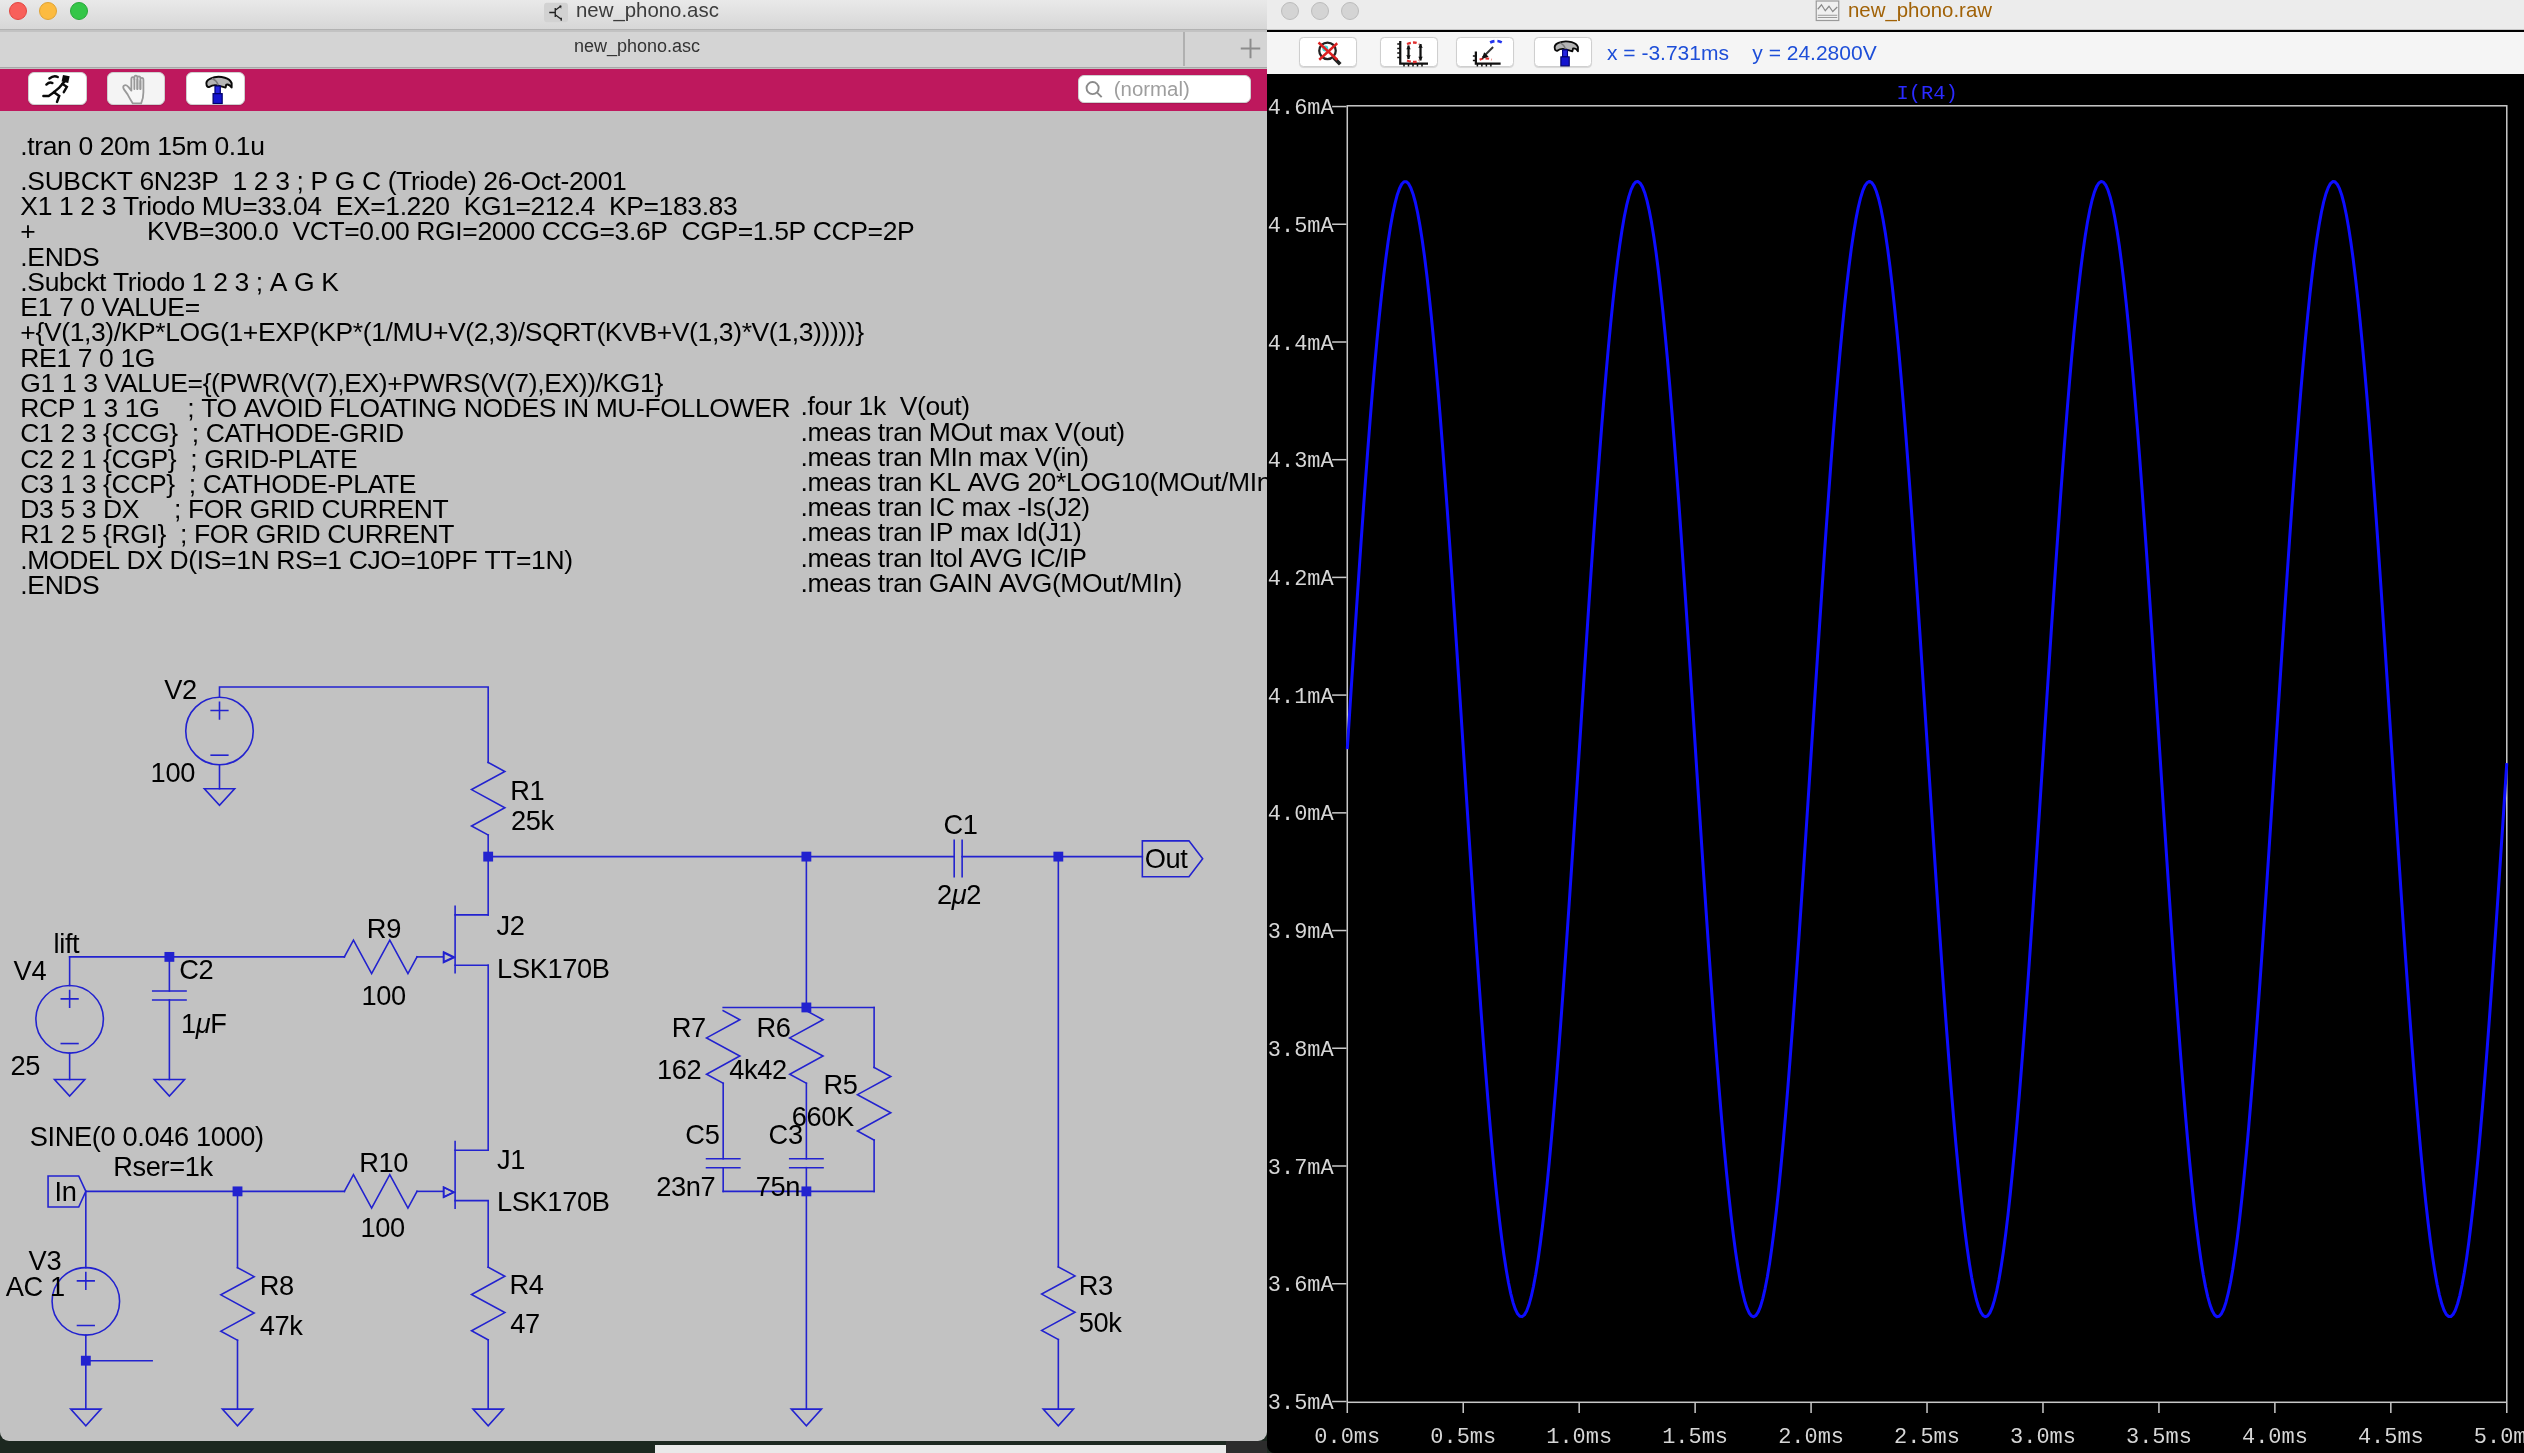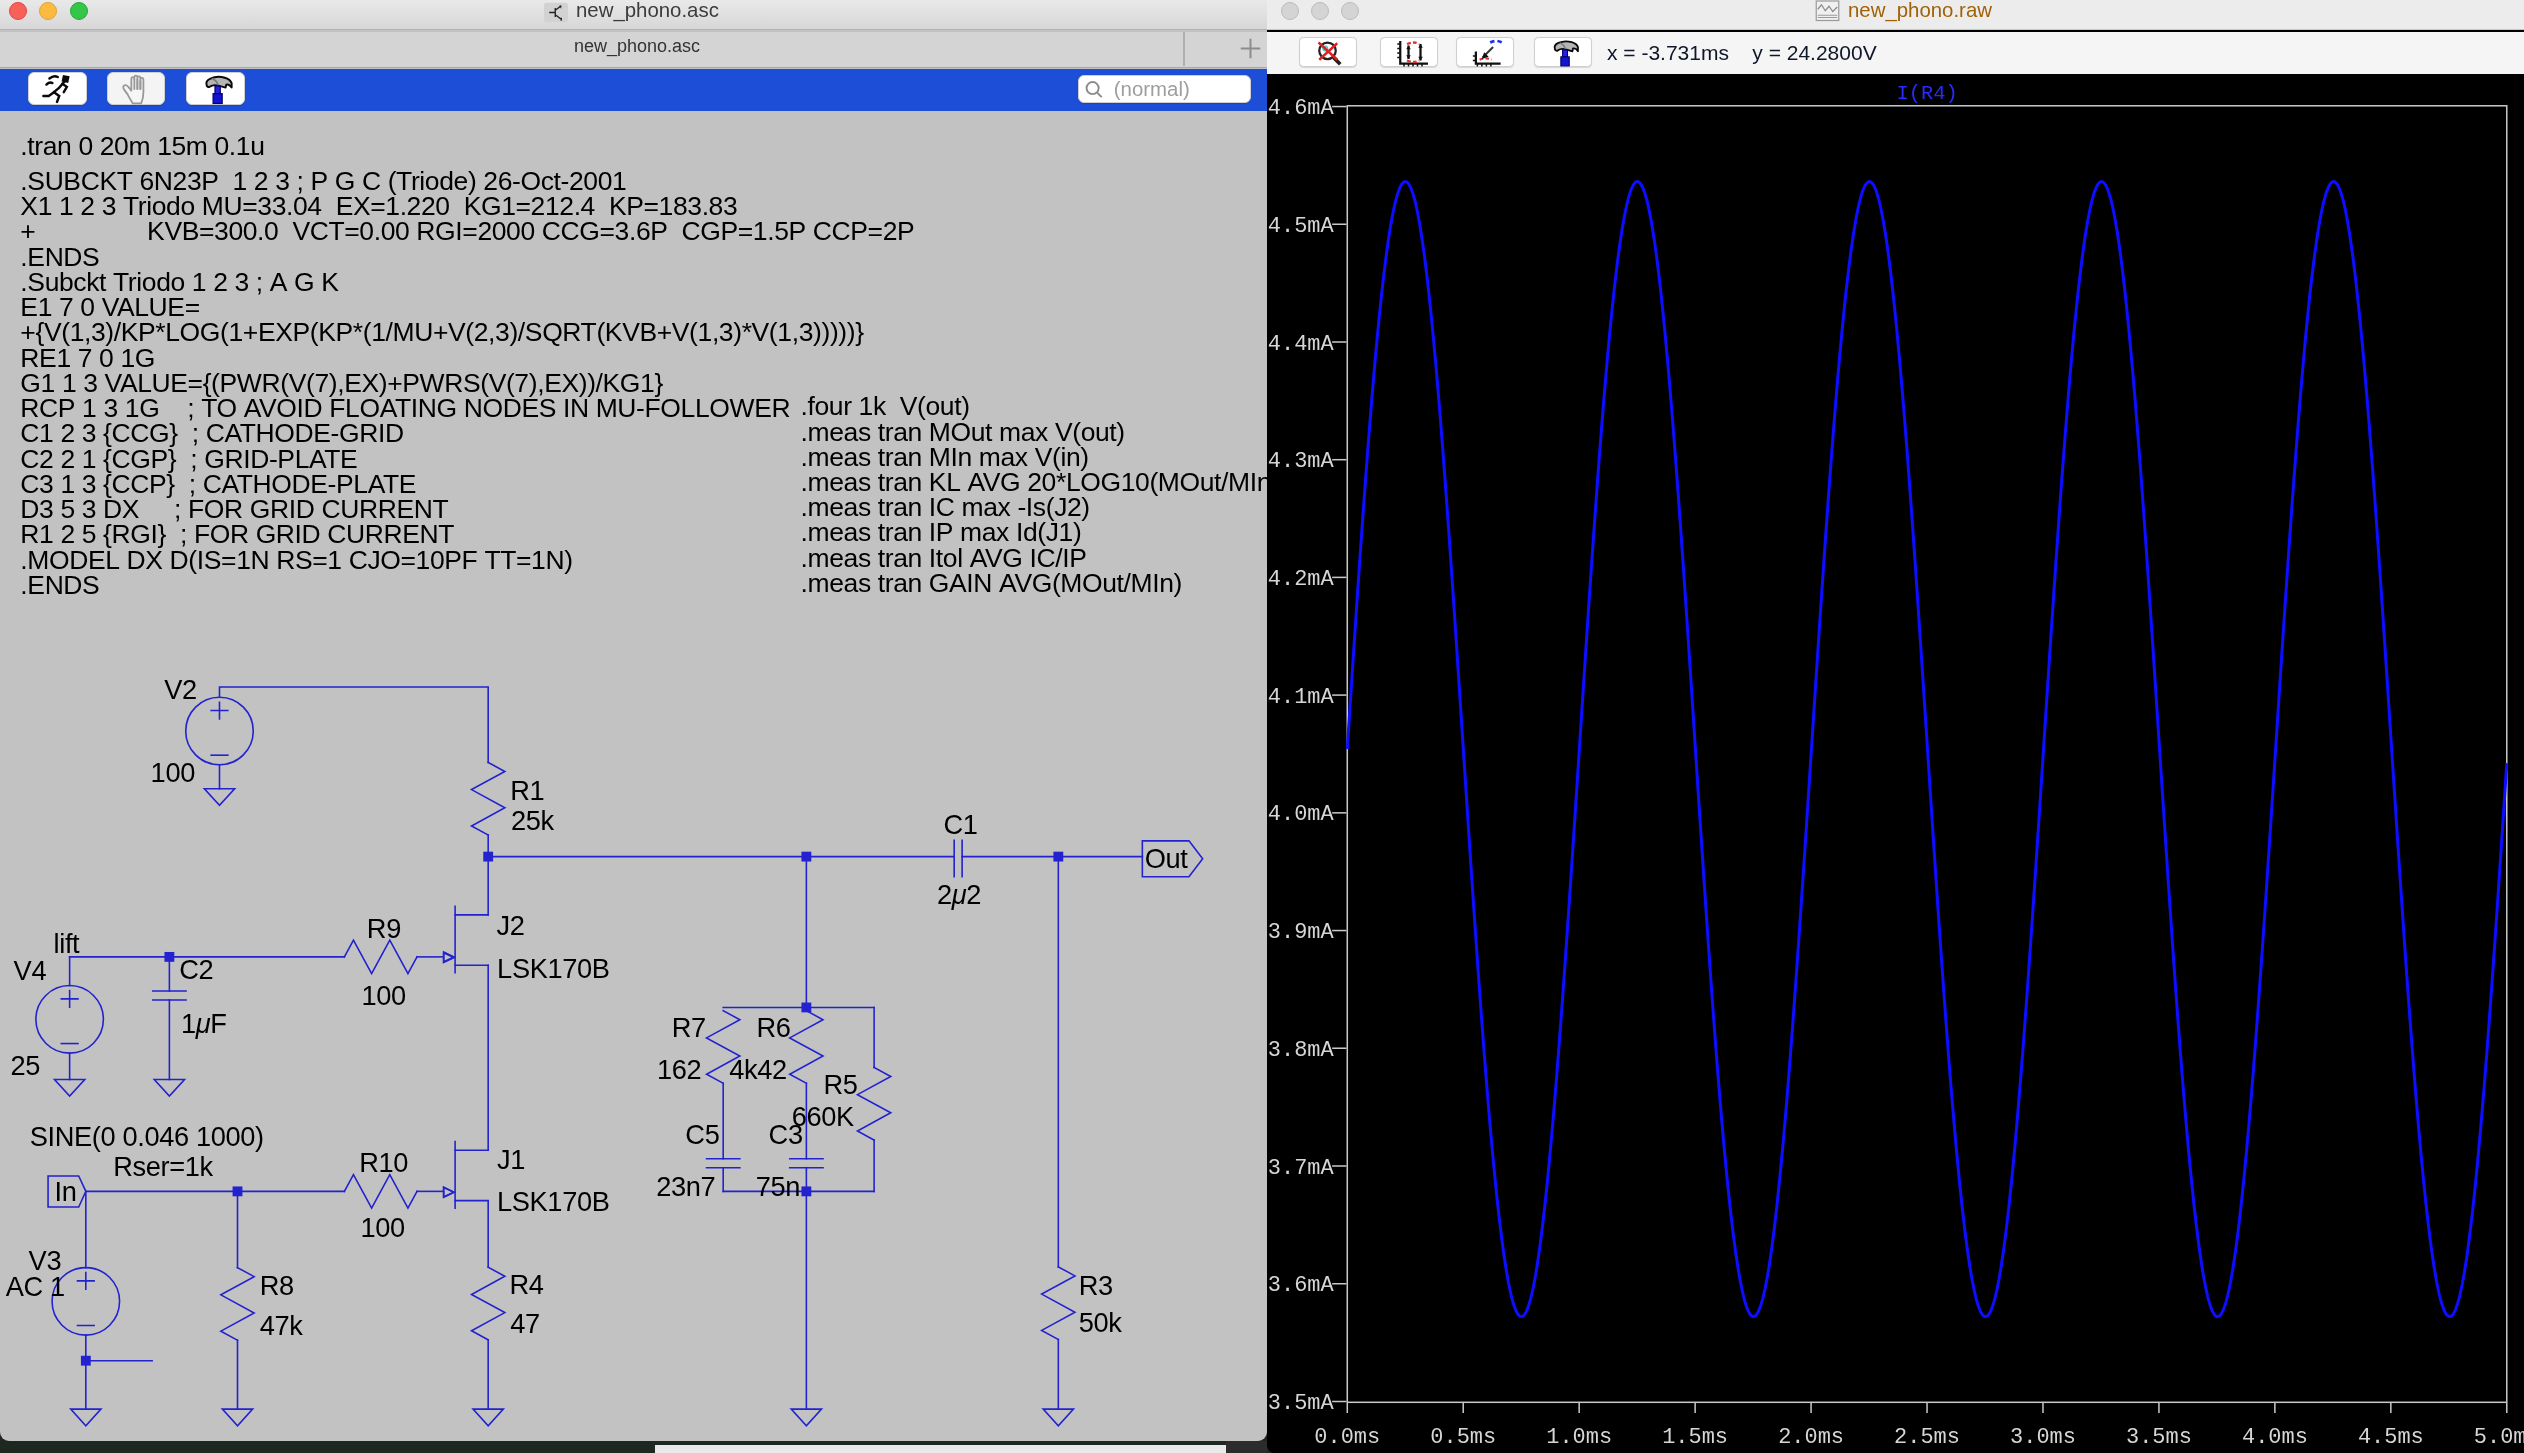--- a/index.html
+++ b/index.html
@@ -5,21 +5,21 @@
 html,body { width:2525px; height:1453px; overflow:hidden; background:#1c2820;
   font-family:"Liberation Sans", sans-serif; }
 .abs { position:absolute; }
 #lwin { left:0; top:0; width:1267px; height:1441px; background:#c2c2c2;
   border-radius:0 0 9px 9px; overflow:hidden; }
 #lwin .tbar { position:absolute; left:0; top:0; width:100%; height:30px;
   background:linear-gradient(#e9e9e9,#d7d7d7); border-bottom:1.5px solid #b2b2b2; }
 .tl { position:absolute; top:1.5px; width:18px; height:18px; border-radius:50%; }
 #lwin .tabbar { position:absolute; left:0; top:32px; width:100%; height:36px;
   background:#d4d4d4; border-bottom:1.5px solid #a8a8a8; }
-#lwin .tools { position:absolute; left:0; top:69px; width:100%; height:42px; background:#1d4ed8; }
+#lwin .tools { position:absolute; left:0; top:69px; width:100%; height:42px; background:#be185d; }
 .btn { position:absolute; background:#fff; border:0.8px solid #cfcfcf; border-radius:6px;
   box-shadow:0 0.8px 0.8px rgba(0,0,0,0.12); }
 .ttl { font-size:20.4px; color:#3c3c3c; line-height:1; }
 .tabttl { font-size:18px; color:#333; line-height:1; }
 #rwin { left:1267px; top:0; width:1258px; height:1453px; background:#000;
   border-radius:0 0 0 7.6px; overflow:hidden; }
 #rwin .tbar { position:absolute; left:0; top:0; width:100%; height:30px;
   background:#ececec; border-bottom:1.5px solid #c6c6c6; }
 #rwin .tools { position:absolute; left:0; top:32px; width:100%; height:42px; background:#f5f5f5; }
 svg { display:block; }
@@ -302,21 +302,21 @@
     <div class="btn" style="left:267px; top:4.5px; width:58px; height:30px; border-radius:4.5px;">
         <svg width="58" height="30" viewBox="0 0 78 43">
 <g>
 <path d="M26 16 Q24 10 31 7 Q40 3 50 6 Q57 8 59 13 L59 19 Q56 14 52 15 L51 19 L44 17 Q35 14 30 18 Q27 19 26 16 Z" fill="#b5b5b5" stroke="#0a0a0a" stroke-width="2.6" stroke-linejoin="round"></path>
 <path d="M33 7 Q40 10 41 16" stroke="#7a7a7a" stroke-width="2" fill="none"></path>
 <rect x="37" y="17" width="7" height="10" fill="#2424e0" stroke="#00007a" stroke-width="1.6"></rect>
 <rect x="34.5" y="27" width="12" height="13" fill="#1414cf" stroke="#00006a" stroke-width="1.6"></rect>
 </g>
 </svg>
       </div>
-    <div class="abs" style="left:340px; top:9.8px; font-size:21px; color:#0f172a; line-height:1;">x = -3.731ms&nbsp;&nbsp;&nbsp;&nbsp;y = 24.2800V</div>
+    <div class="abs" style="left:340px; top:9.8px; font-size:21px; color:#1d4ed8; line-height:1;">x = -3.731ms&nbsp;&nbsp;&nbsp;&nbsp;y = 24.2800V</div>
   </div>
   <svg class="abs" style="left:0; top:74px;" width="1258" height="1379" viewBox="1674 98 1662 1822">
 <g stroke="#c8c8c8" stroke-width="2" fill="none">
 <rect x="1780" y="140" width="1532" height="1713"></rect>
 <path d="M1760 141.0 L1779 141.0"></path>
 <path d="M1760 296.5 L1779 296.5"></path>
 <path d="M1760 452.1 L1779 452.1"></path>
 <path d="M1760 607.6 L1779 607.6"></path>
 <path d="M1760 763.1 L1779 763.1"></path>
 <path d="M1760 918.6 L1779 918.6"></path>

